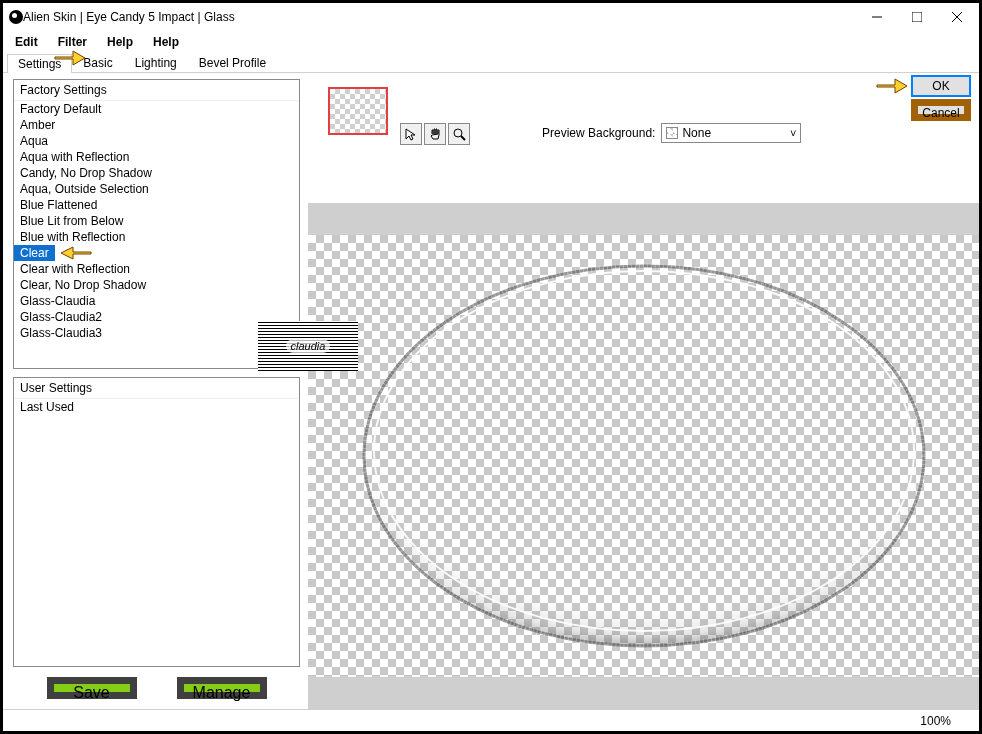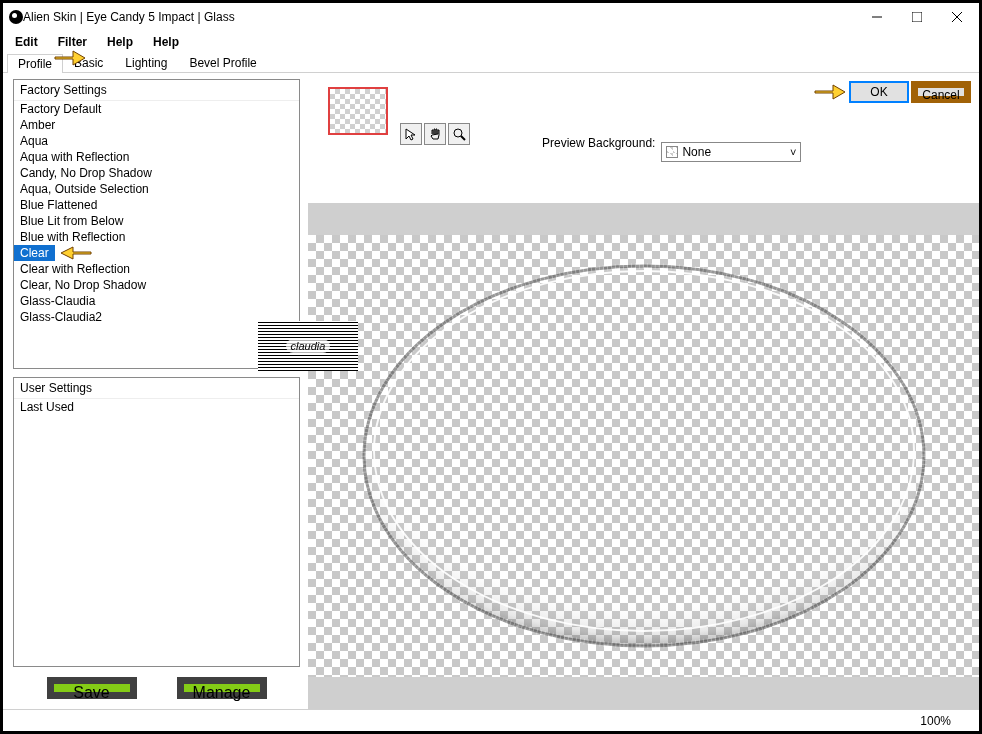--- a/index.html
+++ b/index.html
@@ -41,27 +41,27 @@
     .thumbnail { width: 60px; height: 48px; border: 2px solid #e04040; background-image:
       linear-gradient(45deg,#d0d0d0 25%,transparent 25%,transparent 75%,#d0d0d0 75%),
       linear-gradient(45deg,#d0d0d0 25%,transparent 25%,transparent 75%,#d0d0d0 75%);
       background-size: 10px 10px; background-position: 0 0, 5px 5px; background-color: #fff;
       margin-top: 8px;
     }
     .toolbar-icons { display: flex; gap: 2px; align-items: center; margin-top: 44px; }
     .tool-btn { width: 22px; height: 22px; border: 1px solid #888; background: #f0f0f0; display: flex; align-items: center; justify-content: center; font-size: 13px; }
 
     .preview-bg-ctrl { display: flex; align-items: center; gap: 6px; margin-top: 44px; margin-left: 60px; font-size: 12px; }
-    .preview-select { width: 140px; height: 20px; border: 1px solid #888; display: flex; align-items: center; padding: 0 4px; gap: 4px; position: relative; margin-top: 19px; }
+    .preview-select { width: 140px; height: 20px; border: 1px solid #888; display: flex; align-items: center; padding: 0 4px; gap: 4px; position: relative; }
     .preview-swatch { width: 12px; height: 12px; border: 1px solid #888; background-image:
       linear-gradient(45deg,#ccc 25%,transparent 25%,transparent 75%,#ccc 75%);
       background-size: 6px 6px; background-color:#fff; }
     .preview-select::after { content: "˅"; position: absolute; right: 4px; font-size: 11px; }
 
-    .ok-cancel { position: absolute; right: 8px; top: 8px; display: flex; flex-direction: row; gap: 2px; align-items: flex-end; }
+    .ok-cancel { position: absolute; right: 8px; top: 2px; display: flex; flex-direction: column; gap: 2px; align-items: flex-end; }
     .ok-wrap { display: flex; align-items: center; gap: 2px; }
     .ok-btn { width: 60px; height: 22px; border: 2px solid #0080ff; background: #e1e1e1; font-size: 12px; }
     .cancel-btn { width: 60px; height: 22px; border: 7px solid #a16207; background: #e1e1e1; font-size: 12px; }
 
     .preview-wrap { flex: 1; display: flex; flex-direction: column; background: #ccc; margin: 0 0 0 0; }
     .gray-bar { height: 32px; background: #cfcfcf; }
     .preview-canvas { flex: 1; position: relative; overflow: hidden;
       background-image:
         linear-gradient(45deg,#c8c8c8 25%,transparent 25%,transparent 75%,#c8c8c8 75%),
         linear-gradient(45deg,#c8c8c8 25%,transparent 25%,transparent 75%,#c8c8c8 75%);
@@ -121,21 +121,21 @@
   <span class="menu-item">Help</span>
 </div>
 
 <span class="hand-cursor filter-cursor">
   <svg width="34" height="22">
       <path d="M2 10 L20 10 L20 4 L32 11 L20 18 L20 12 L2 12 Z" fill="#ffd030" stroke="#704000" stroke-width="1"></path>
     </svg>
 </span>
 
 <div class="tabbar">
-  <span class="tab active">Profile</span>
+  <span class="tab active">Settings</span>
   <span class="tab">Basic</span>
   <span class="tab">Lighting</span>
   <span class="tab">Bevel Profile</span>
 </div>
 
 <div class="main-area">
 
   <div class="left-panel">
     <div class="list-box factory-list">
       <div class="list-header">Factory Settings</div>
@@ -153,20 +153,21 @@
         <span class="hand-cursor clear-cursor">
           <svg width="34" height="16">
               <path d="M32 7 L14 7 L14 2 L2 8 L14 14 L14 9 L32 9 Z" fill="#ffd030" stroke="#704000" stroke-width="1"></path>
             </svg>
         </span>
       </div>
       <div class="list-item">Clear with Reflection</div>
       <div class="list-item">Clear, No Drop Shadow</div>
       <div class="list-item">Glass-Claudia</div>
       <div class="list-item">Glass-Claudia2</div>
+      <div class="list-item">Glass-Claudia3</div>
     </div>
 
     <div class="list-box user-list">
       <div class="list-header">User Settings</div>
       <div class="list-item">Last Used</div>
     </div>
 
     <div class="bottom-buttons">
       <button class="btn">Save</button>
       <button class="btn">Manage</button>

